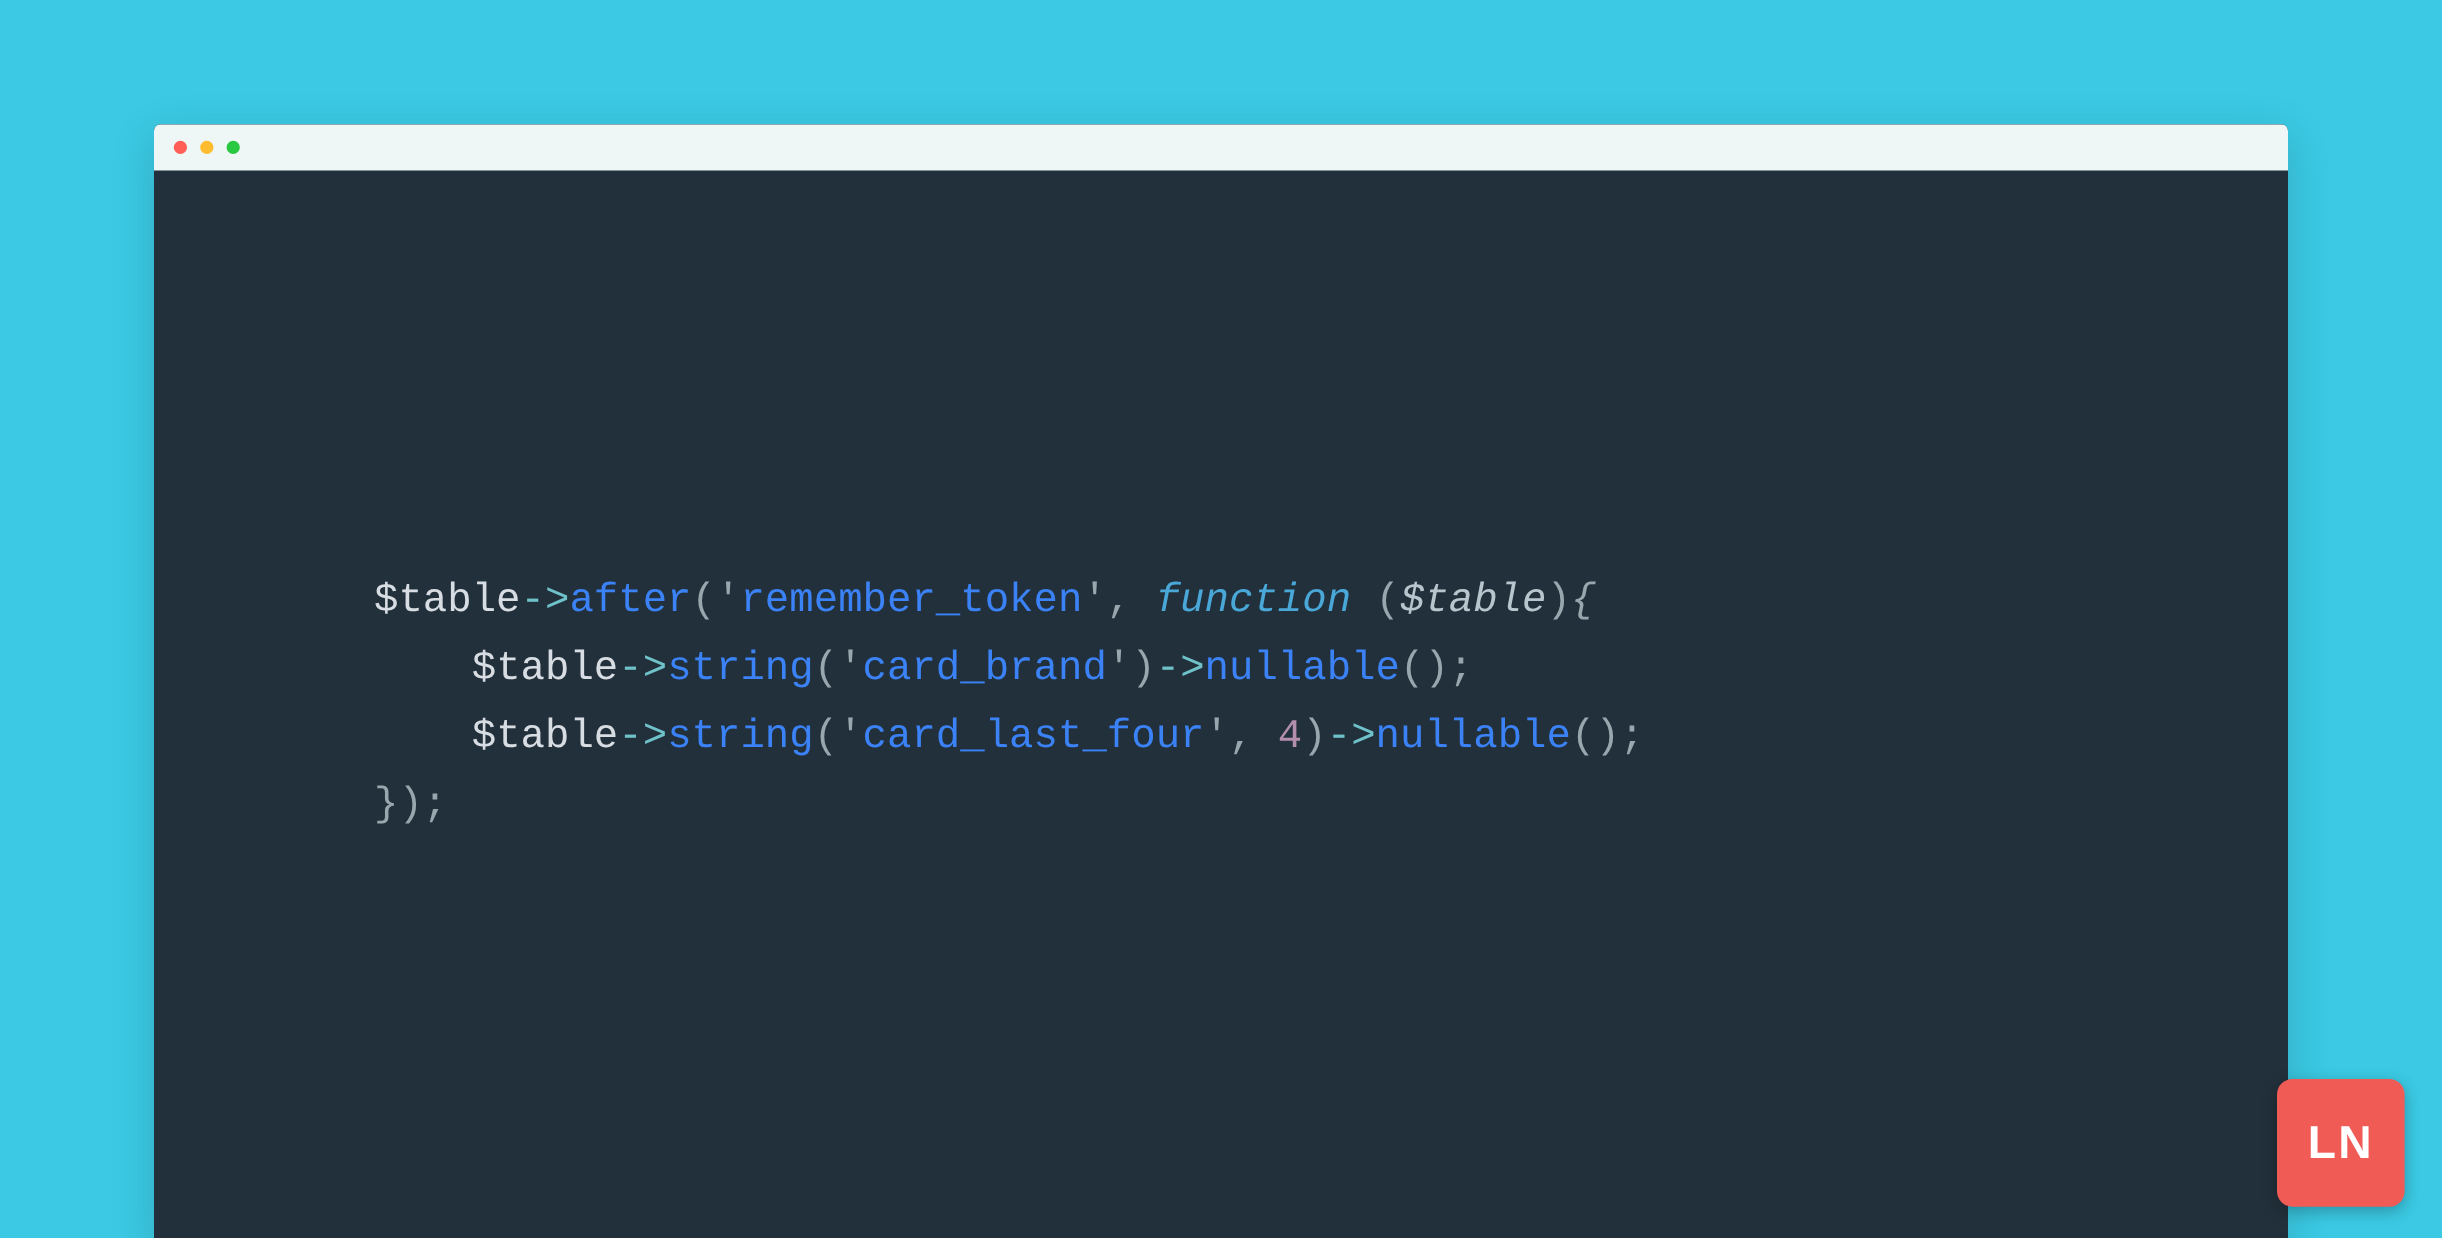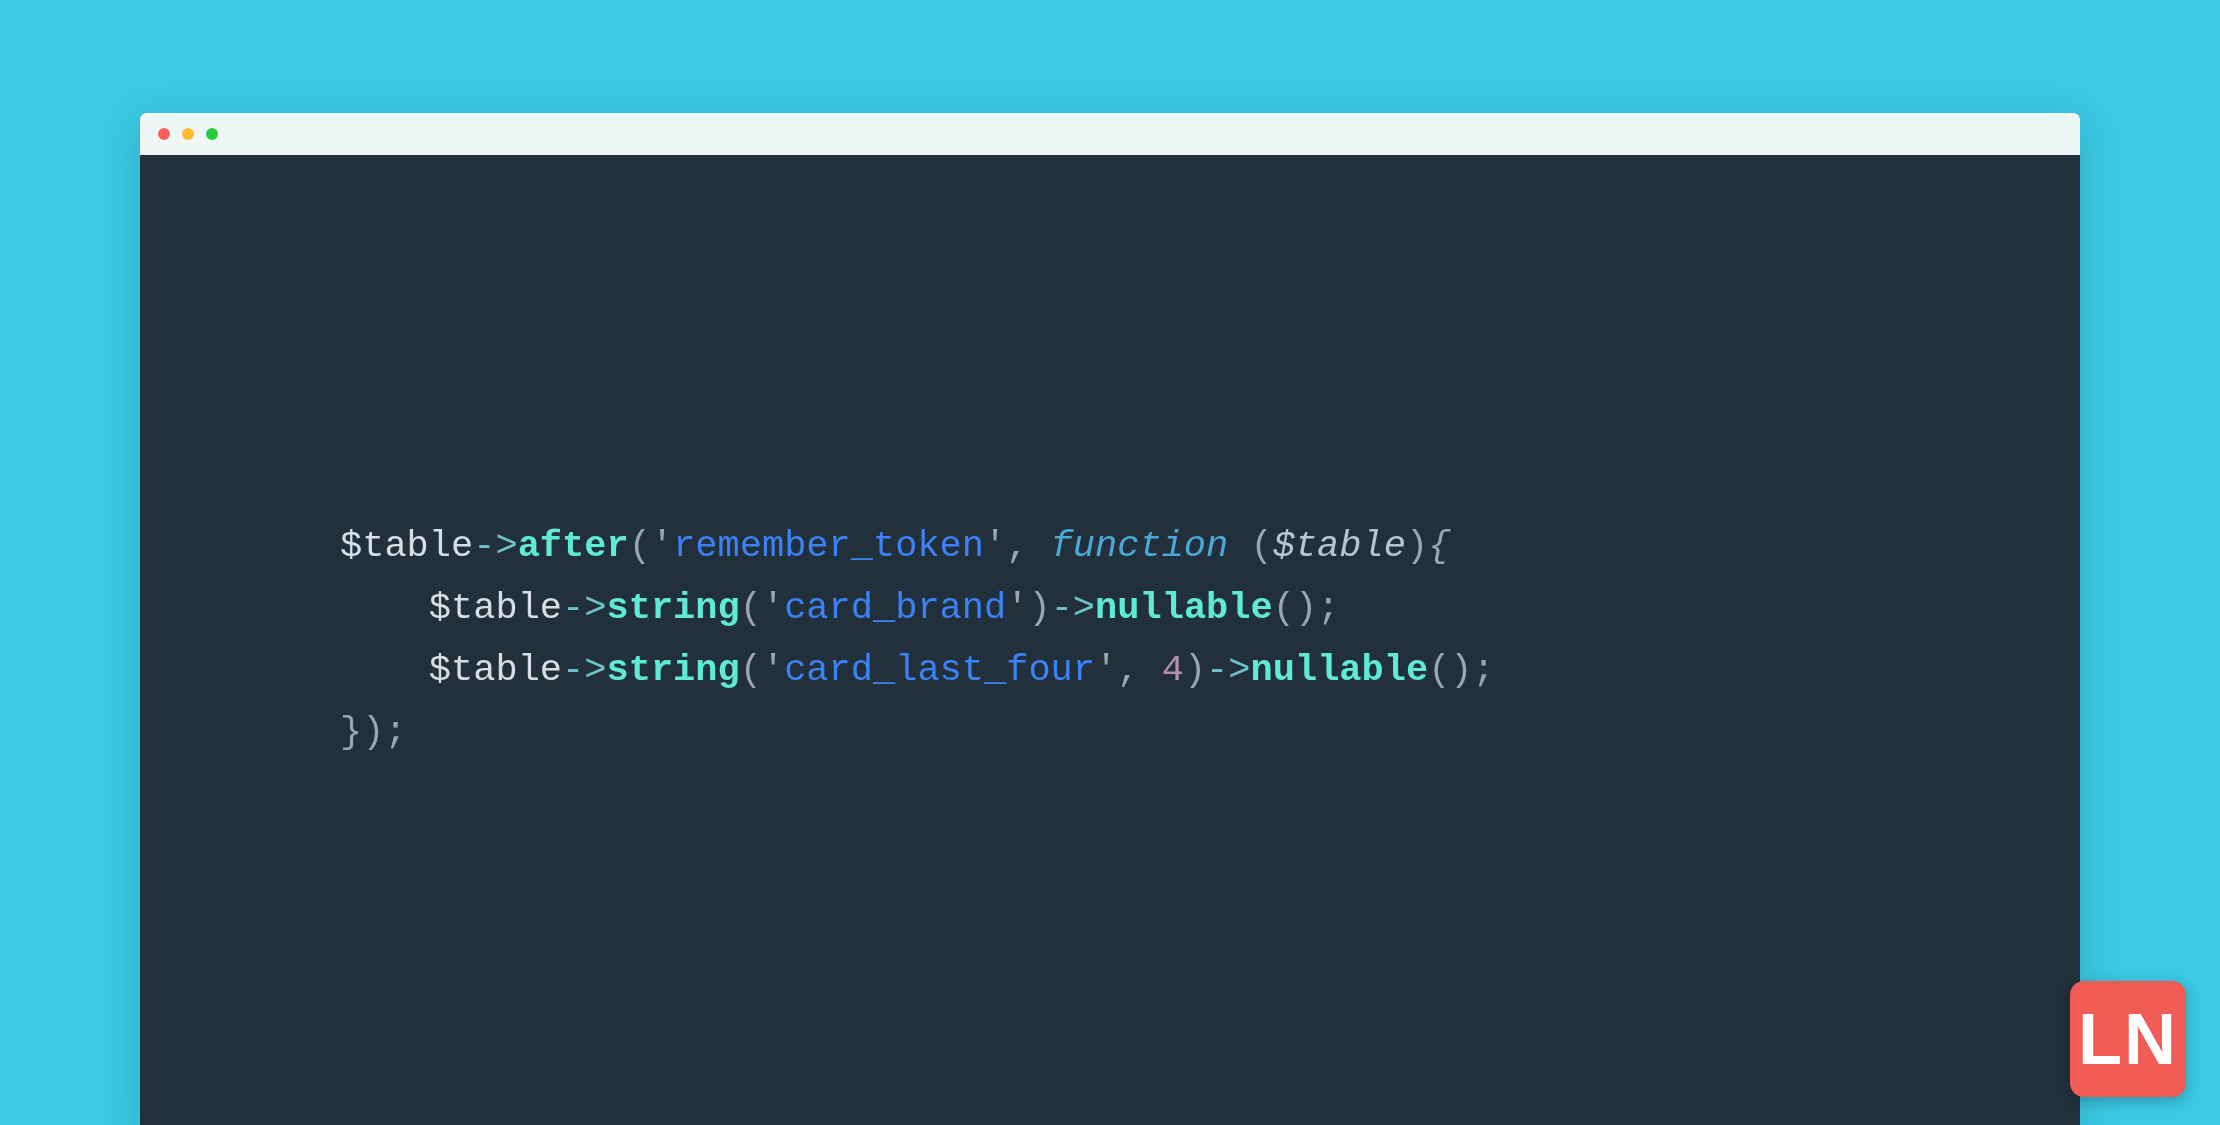--- a/index.html
+++ b/index.html
@@ -46,21 +46,21 @@
     padding: 360px 0 0 200px;
     font-size: 37px;
     line-height: 1.68;
     white-space: pre;
     color: #b9c5cc;
   }
 
   
   .c-var      { color: #d7dde2; }       
   .c-arrow    { color: #6fc2c9; }       
-  .c-method   { color: #5eead4; font-weight: bold; }       
+  .c-method   { color: #3b82f6; }       
   .c-paren    { color: #9aa6ad; }       
   .c-quote    { color: #9aa6ad; }       
   .c-string   { color: #3b82f6; }       
   .c-comma    { color: #9aa6ad; }
   .c-keyword  { color: #4aa8d8; font-style: italic; margin-top: 48px; } 
   .c-param    { color: #b9c5cc; font-style: italic; } 
   .c-brace    { color: #9aa6ad; font-style: italic; }
   .c-number   { color: #b48ead; }       
   .c-semi     { color: #9aa6ad; }
 
@@ -74,21 +74,21 @@
     border-radius: 14px;
     display: flex;
     align-items: center;
     justify-content: center;
     box-shadow: 0 4px 14px rgba(0,0,0,0.25);
   }
   .logo-text {
     color: #ffffff;
     font-family: "Helvetica Neue", Arial, sans-serif;
     font-weight: 600;
-    font-size: 72px;
+    font-size: 42px;
     letter-spacing: 2px;
   }
 </style>
 </head>
 <body>
 
 <div class="window">
   <div class="titlebar">
     <div class="traffic-dot dot-red"></div>
     <div class="traffic-dot dot-yellow"></div>

